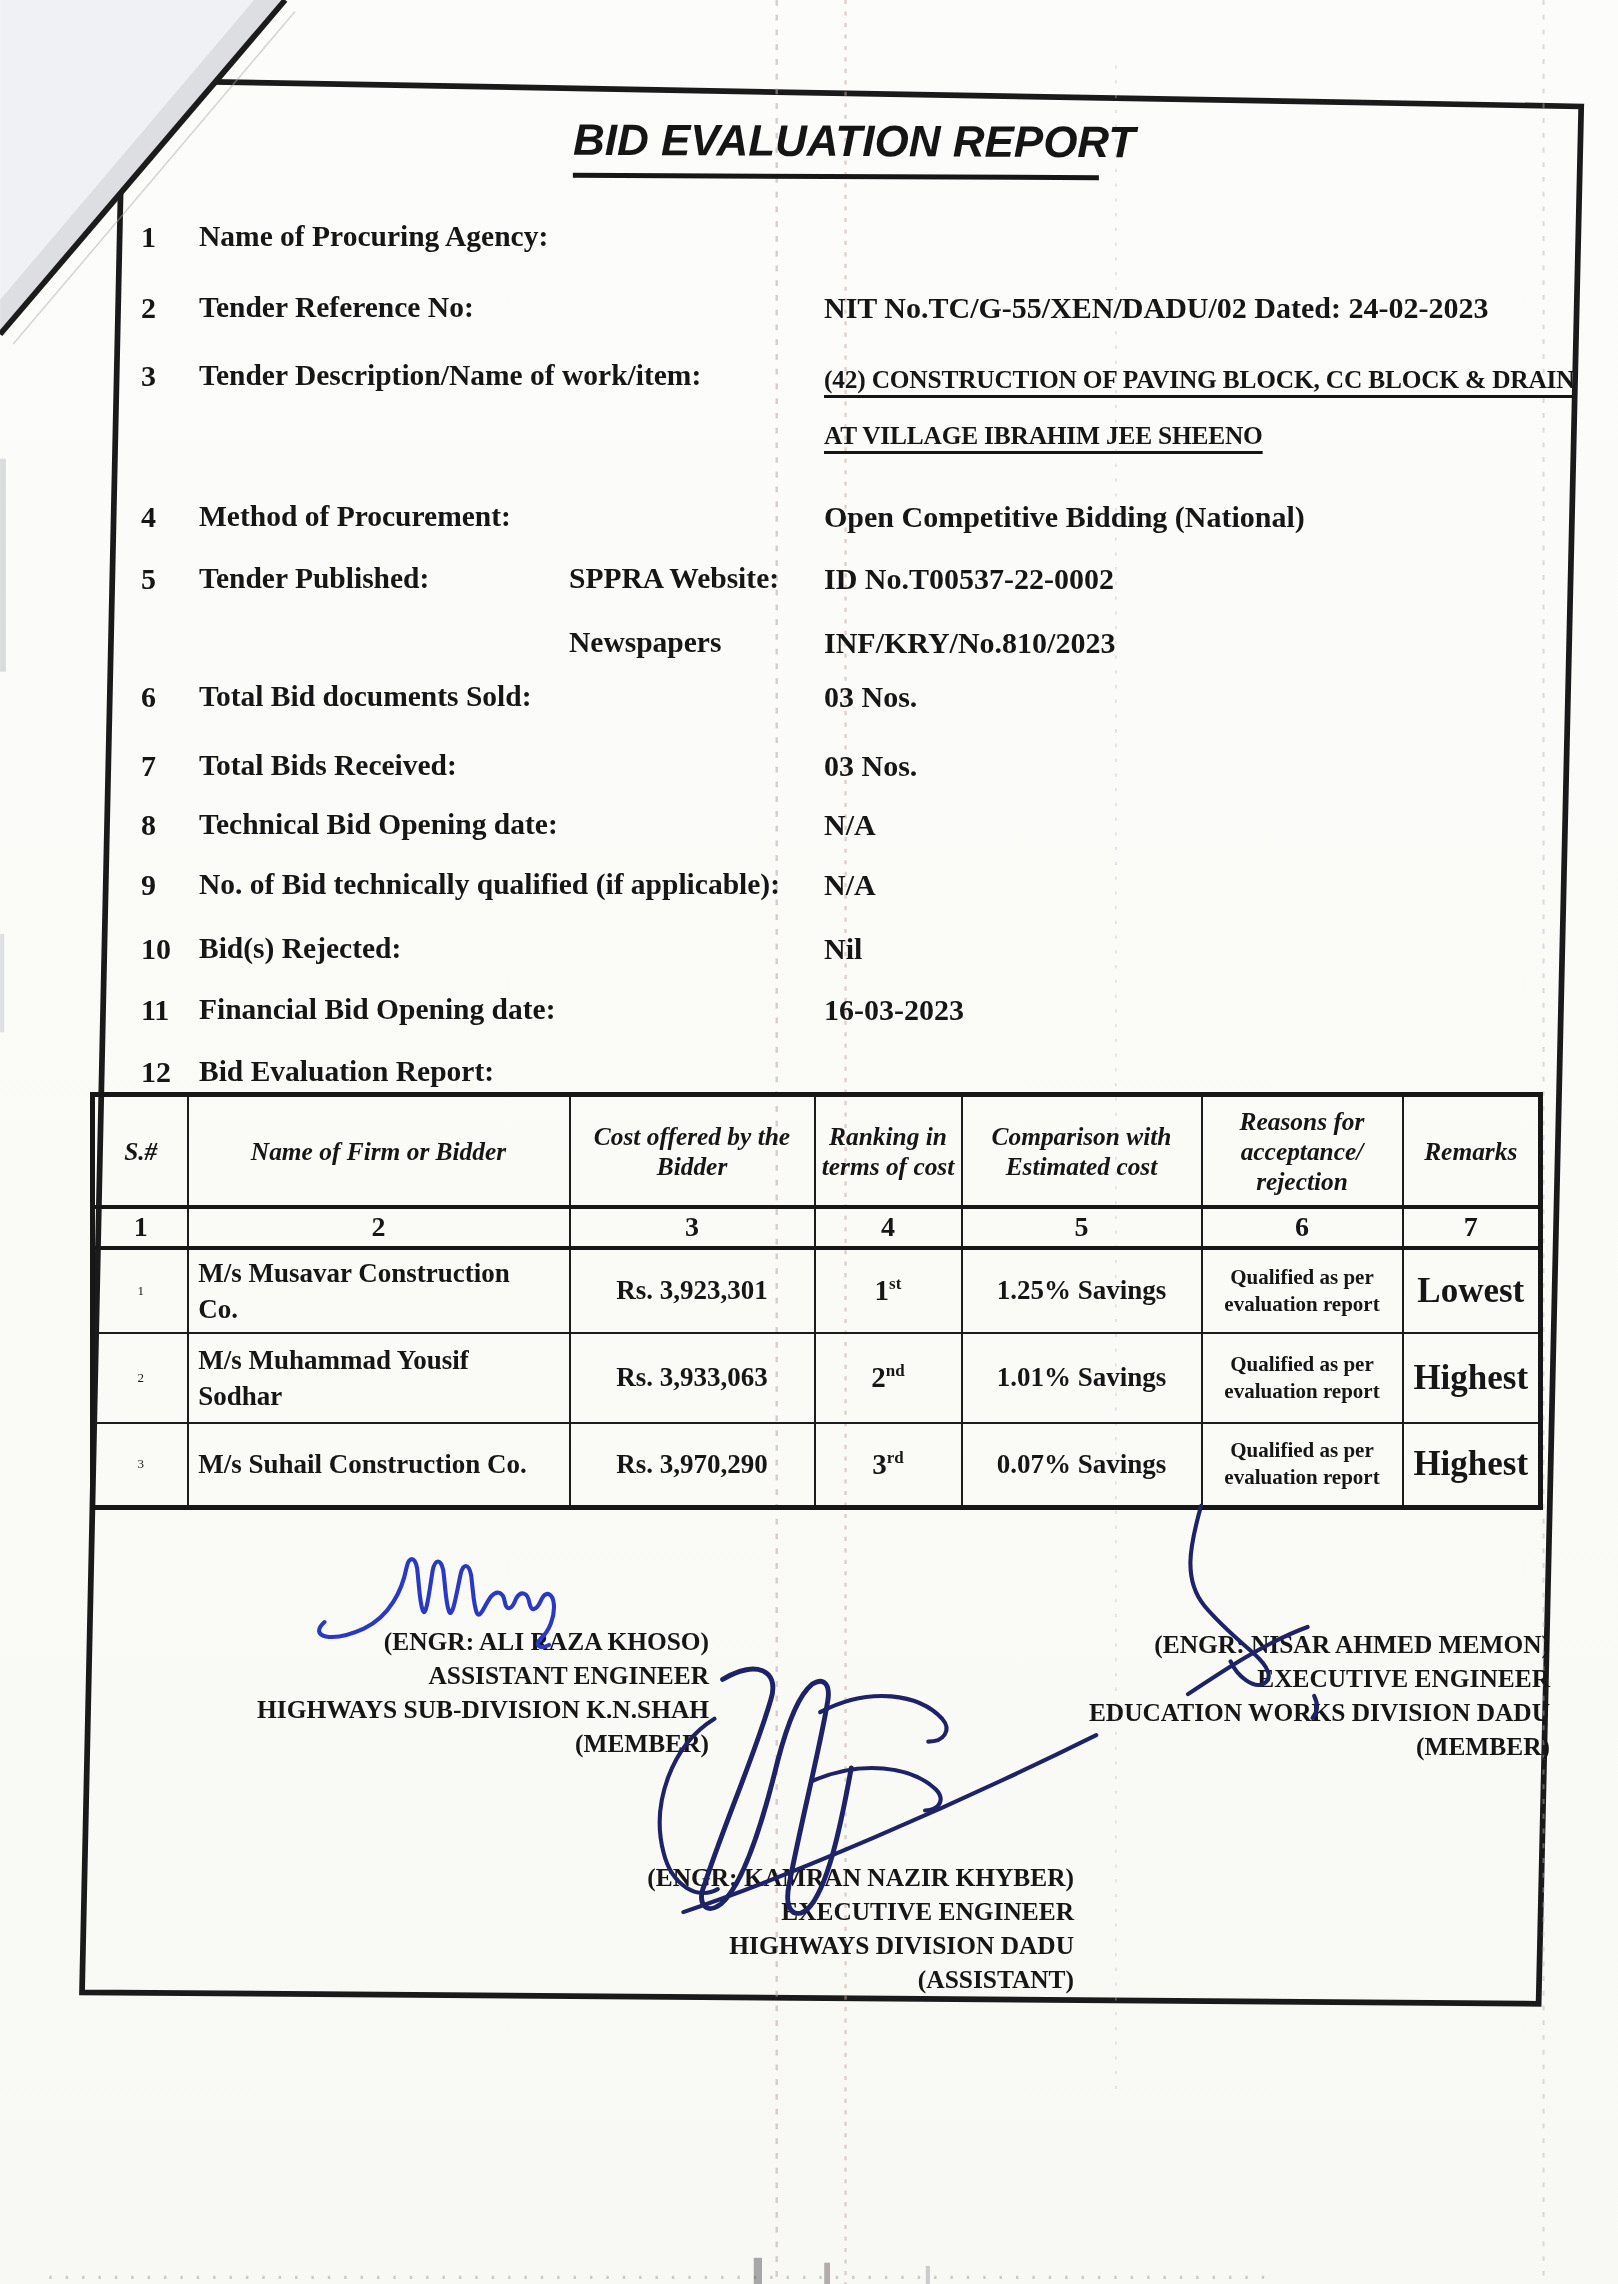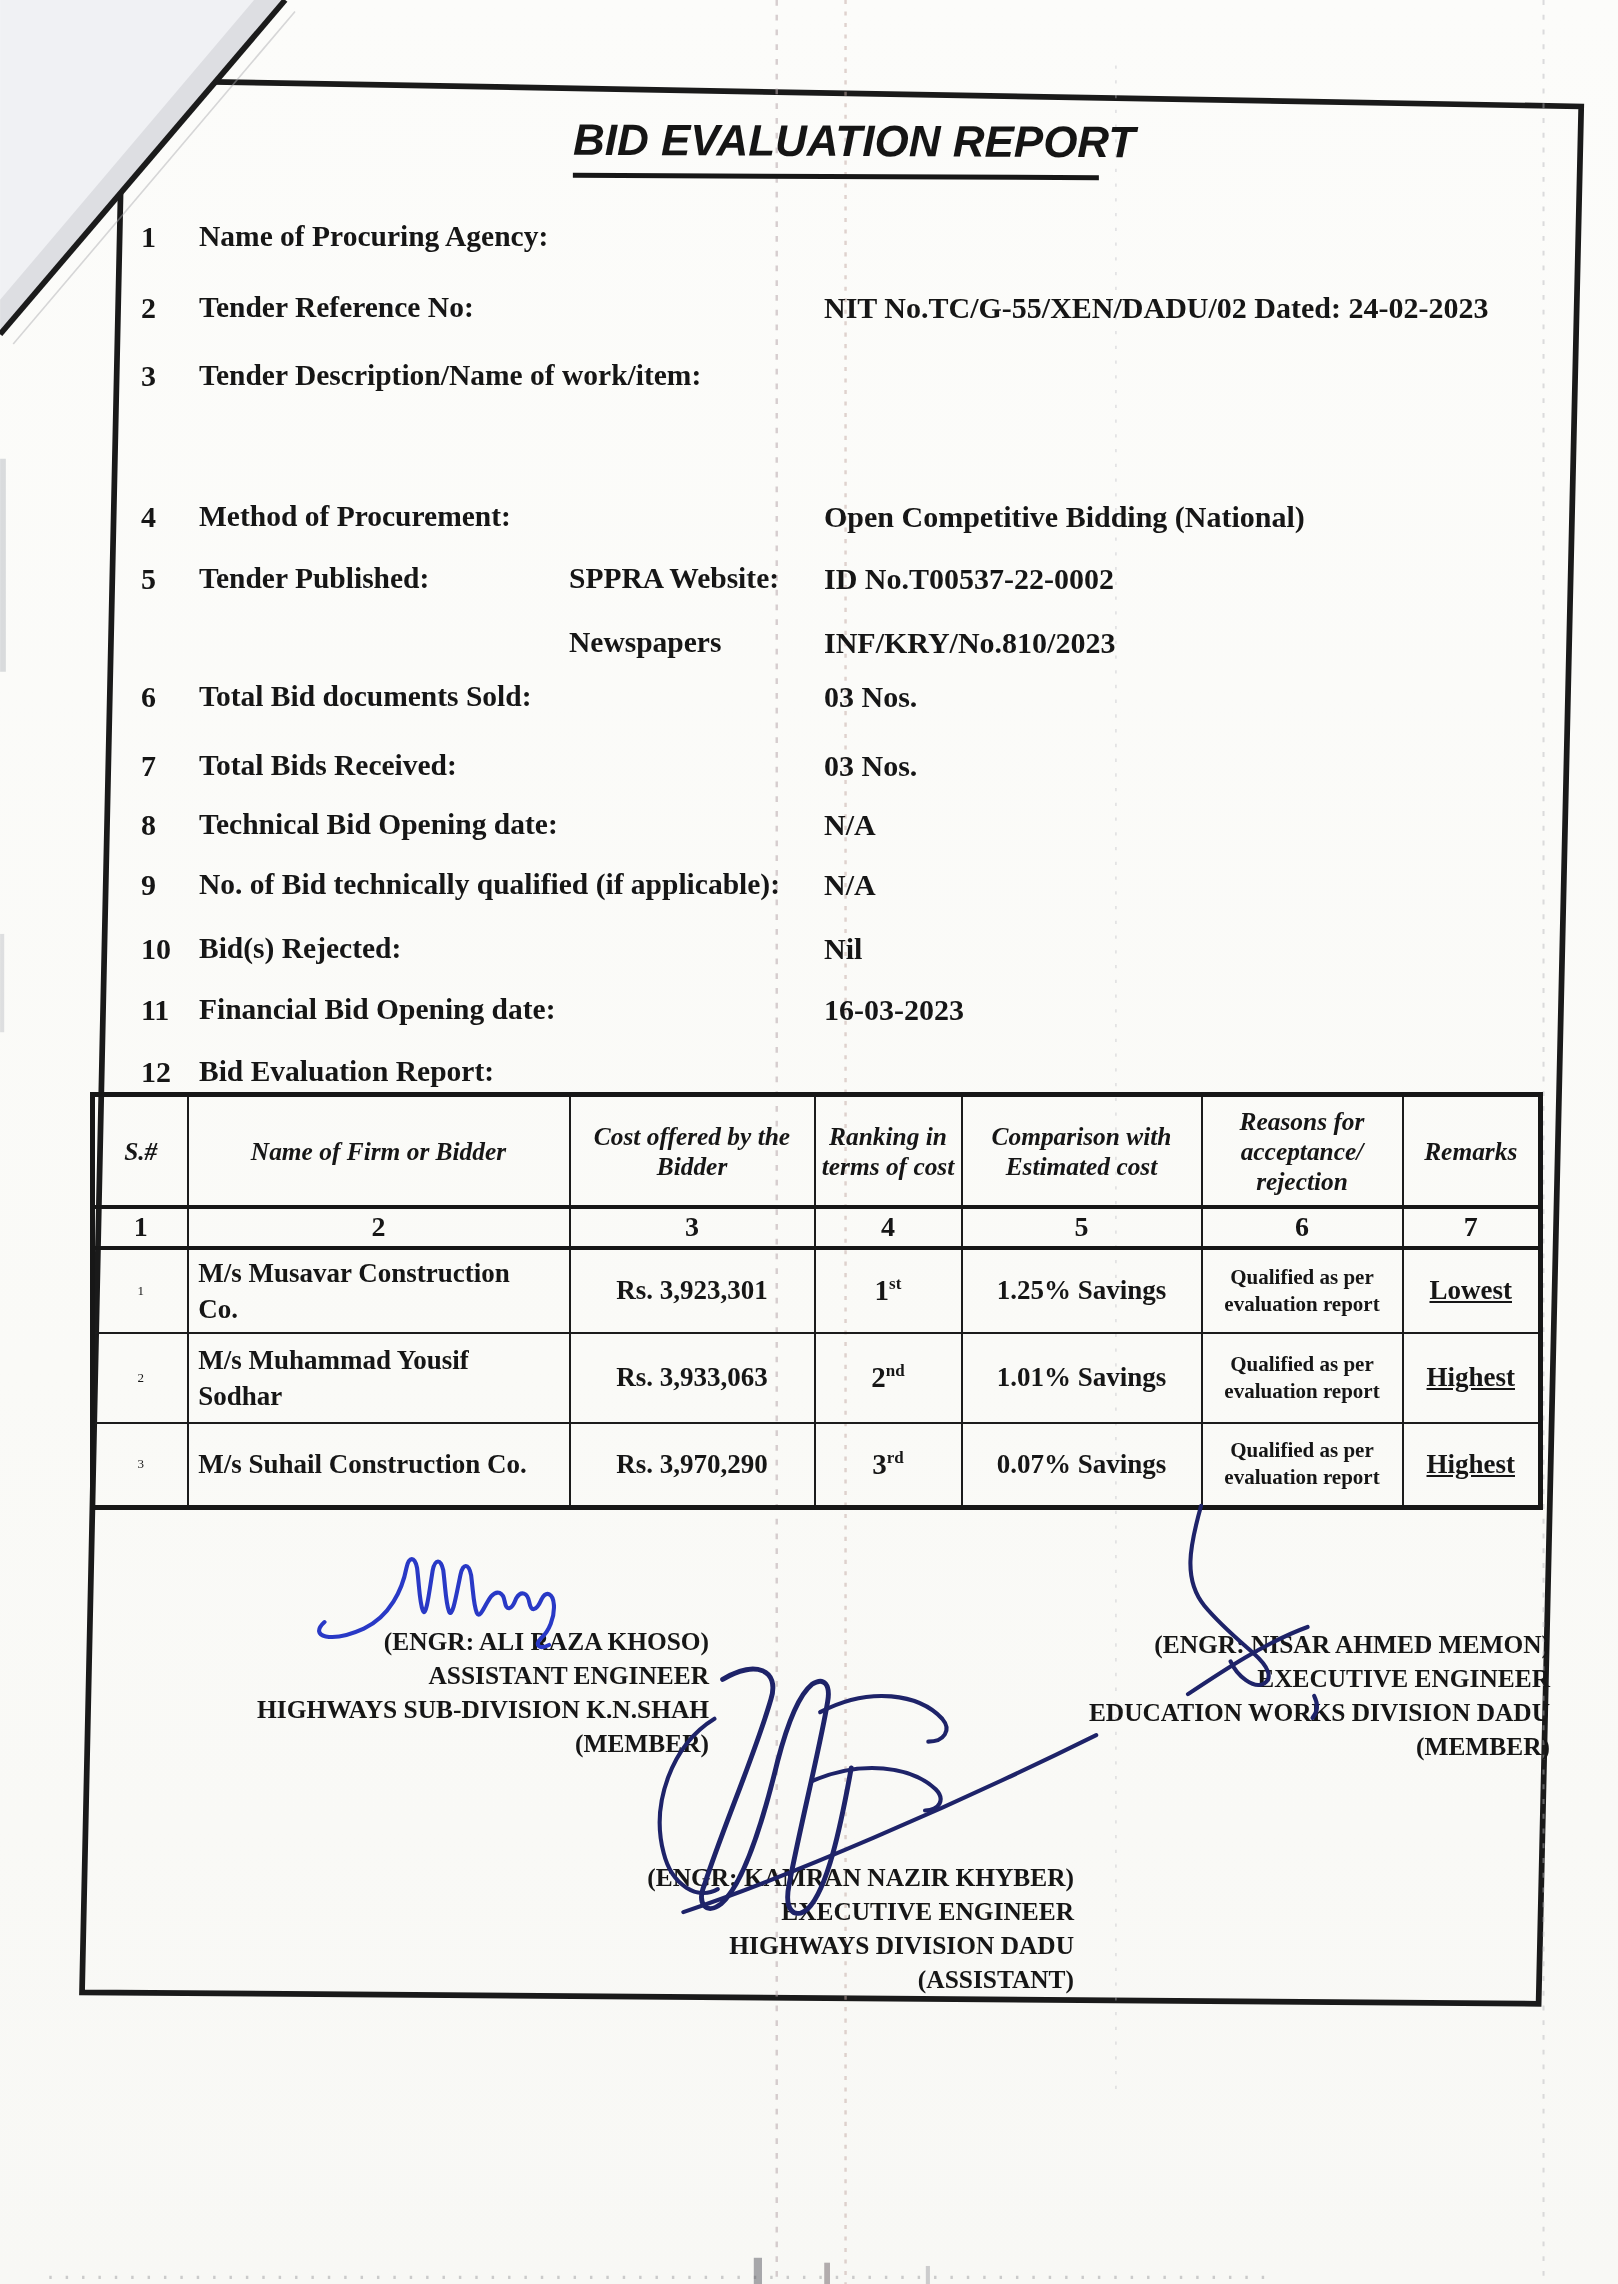--- a/index.html
+++ b/index.html
@@ -38,21 +38,21 @@
   #bid-table tr.hdr td{
     font-weight:bold; font-style:italic; font-size:25.4px; line-height:30px;
     border-bottom:4.9px solid #171717; white-space:normal;
   }
   #bid-table tr.nums td{font-weight:bold; font-size:28px; border-bottom:4.9px solid #171717;}
   #bid-table td.firm{text-align:left; padding:1.6px 21px 1.6px 9.8px; font-weight:bold; font-size:27px; line-height:36px; white-space:normal;}
   #bid-table td.cost, #bid-table td.cmp{font-weight:bold; font-size:27px;margin-left:48px;}
   #bid-table td.rank{font-weight:bold; font-size:29px;}
   #bid-table td.rank sup{font-size:17px; vertical-align:super;}
   #bid-table td.reason{font-weight:bold; font-size:21px; line-height:27px; white-space:normal;}
-  #bid-table td.remarks{font-weight:bold; font-size:27px;text-decoration:underline;}
+  #bid-table td.remarks{font-weight:bold; font-size:35px;}
 
   .sigblock{position:absolute; z-index:3; text-align:right; font-weight:bold; white-space:nowrap;}
   .sigblock div{font-size:25.4px; line-height:34px;}
   #sig-left{left:209px;  top:1624px; width:500px;}
   #sig-right{left:952px; top:1627px; width:598px;}
   #sig-chair{left:496px; top:1860px; width:578px; }
   #sig-chair div{line-height:34px;}
 </style>
 </head>
 <body>
@@ -86,20 +86,21 @@
 
   <div class="txt num" style="top:220px">1</div>
   <div class="txt lbl" style="top:220px">Name of Procuring Agency:</div>
 
   <div class="txt num" style="top:291px">2</div>
   <div class="txt lbl" style="top:291px">Tender Reference No:</div>
   <div class="txt val" style="top:291px">NIT No.TC/G-55/XEN/DADU/02 Dated: 24-02-2023</div>
 
   <div class="txt num" style="top:359px">3</div>
   <div class="txt lbl" style="top:359px">Tender Description/Name of work/item:</div>
+  <div class="txt desc-val" style="top:351px">(42) CONSTRUCTION OF PAVING BLOCK, CC BLOCK &amp; DRAIN AT VILLAGE IBRAHIM JEE SHEENO</div>
 
   <div class="txt num" style="top:500px">4</div>
   <div class="txt lbl" style="top:500px">Method of Procurement:</div>
   <div class="txt val" style="top:500px">Open Competitive Bidding (National)</div>
 
   <div class="txt num" style="top:562px">5</div>
   <div class="txt lbl" style="top:562px">Tender Published:</div>
   <div class="txt chan" style="top:562px">SPPRA Website:</div>
   <div class="txt val" style="top:562px">ID No.T00537-22-0002</div>
   <div class="txt chan" style="top:626px">Newspapers</div>

